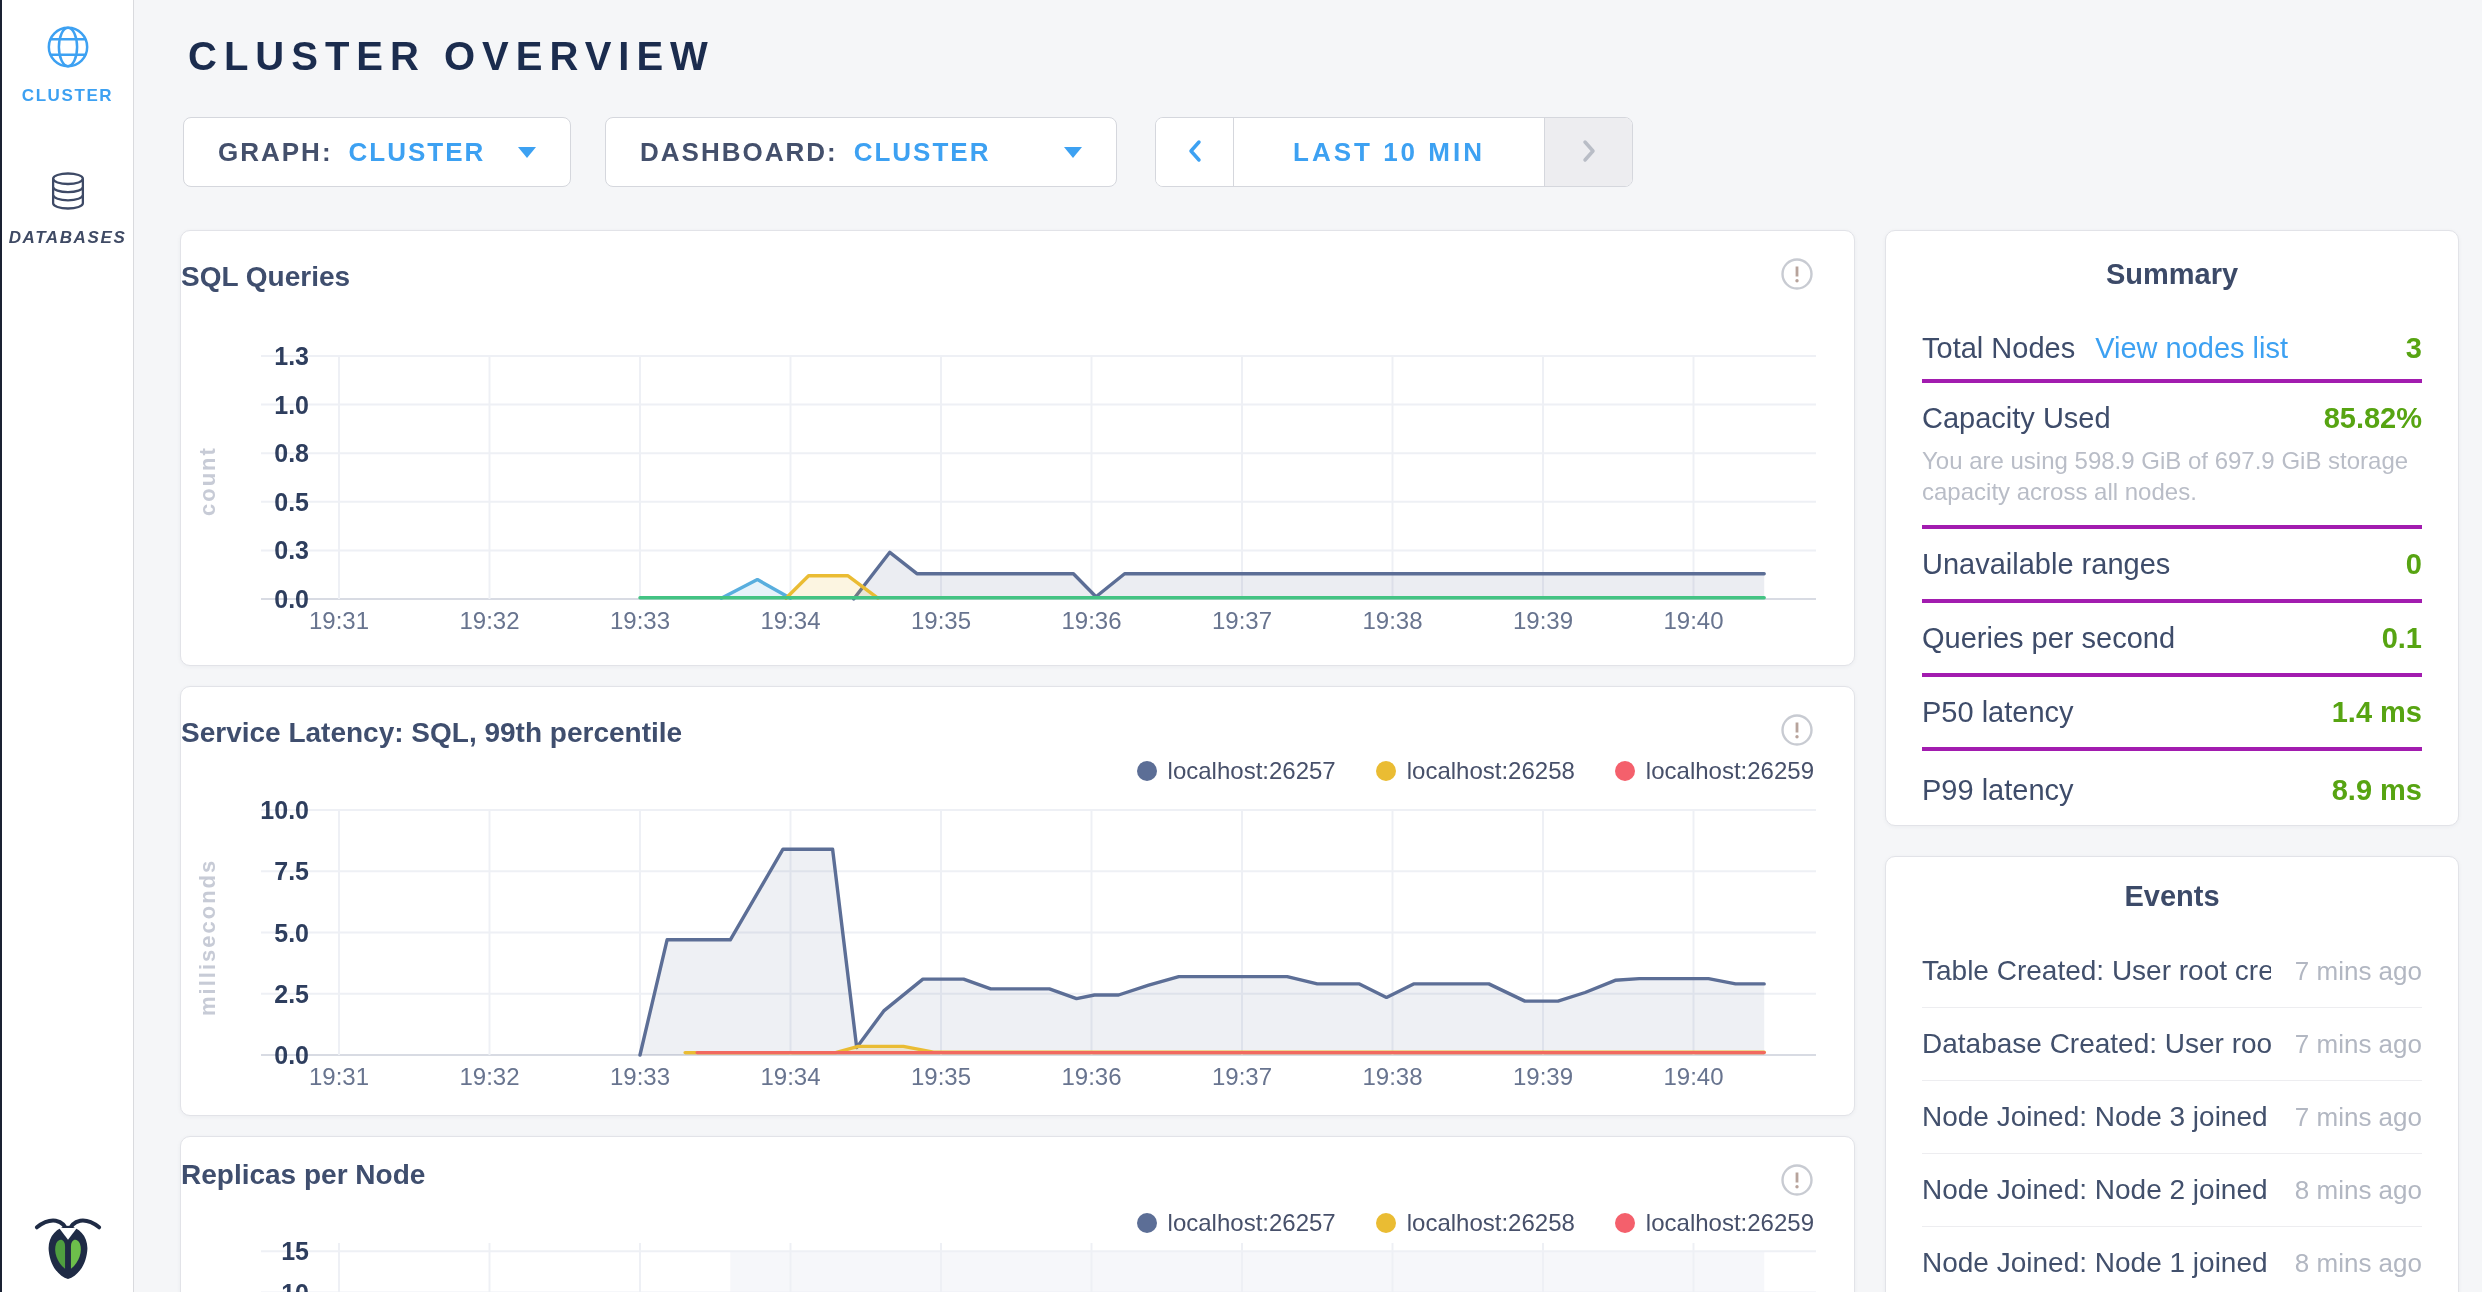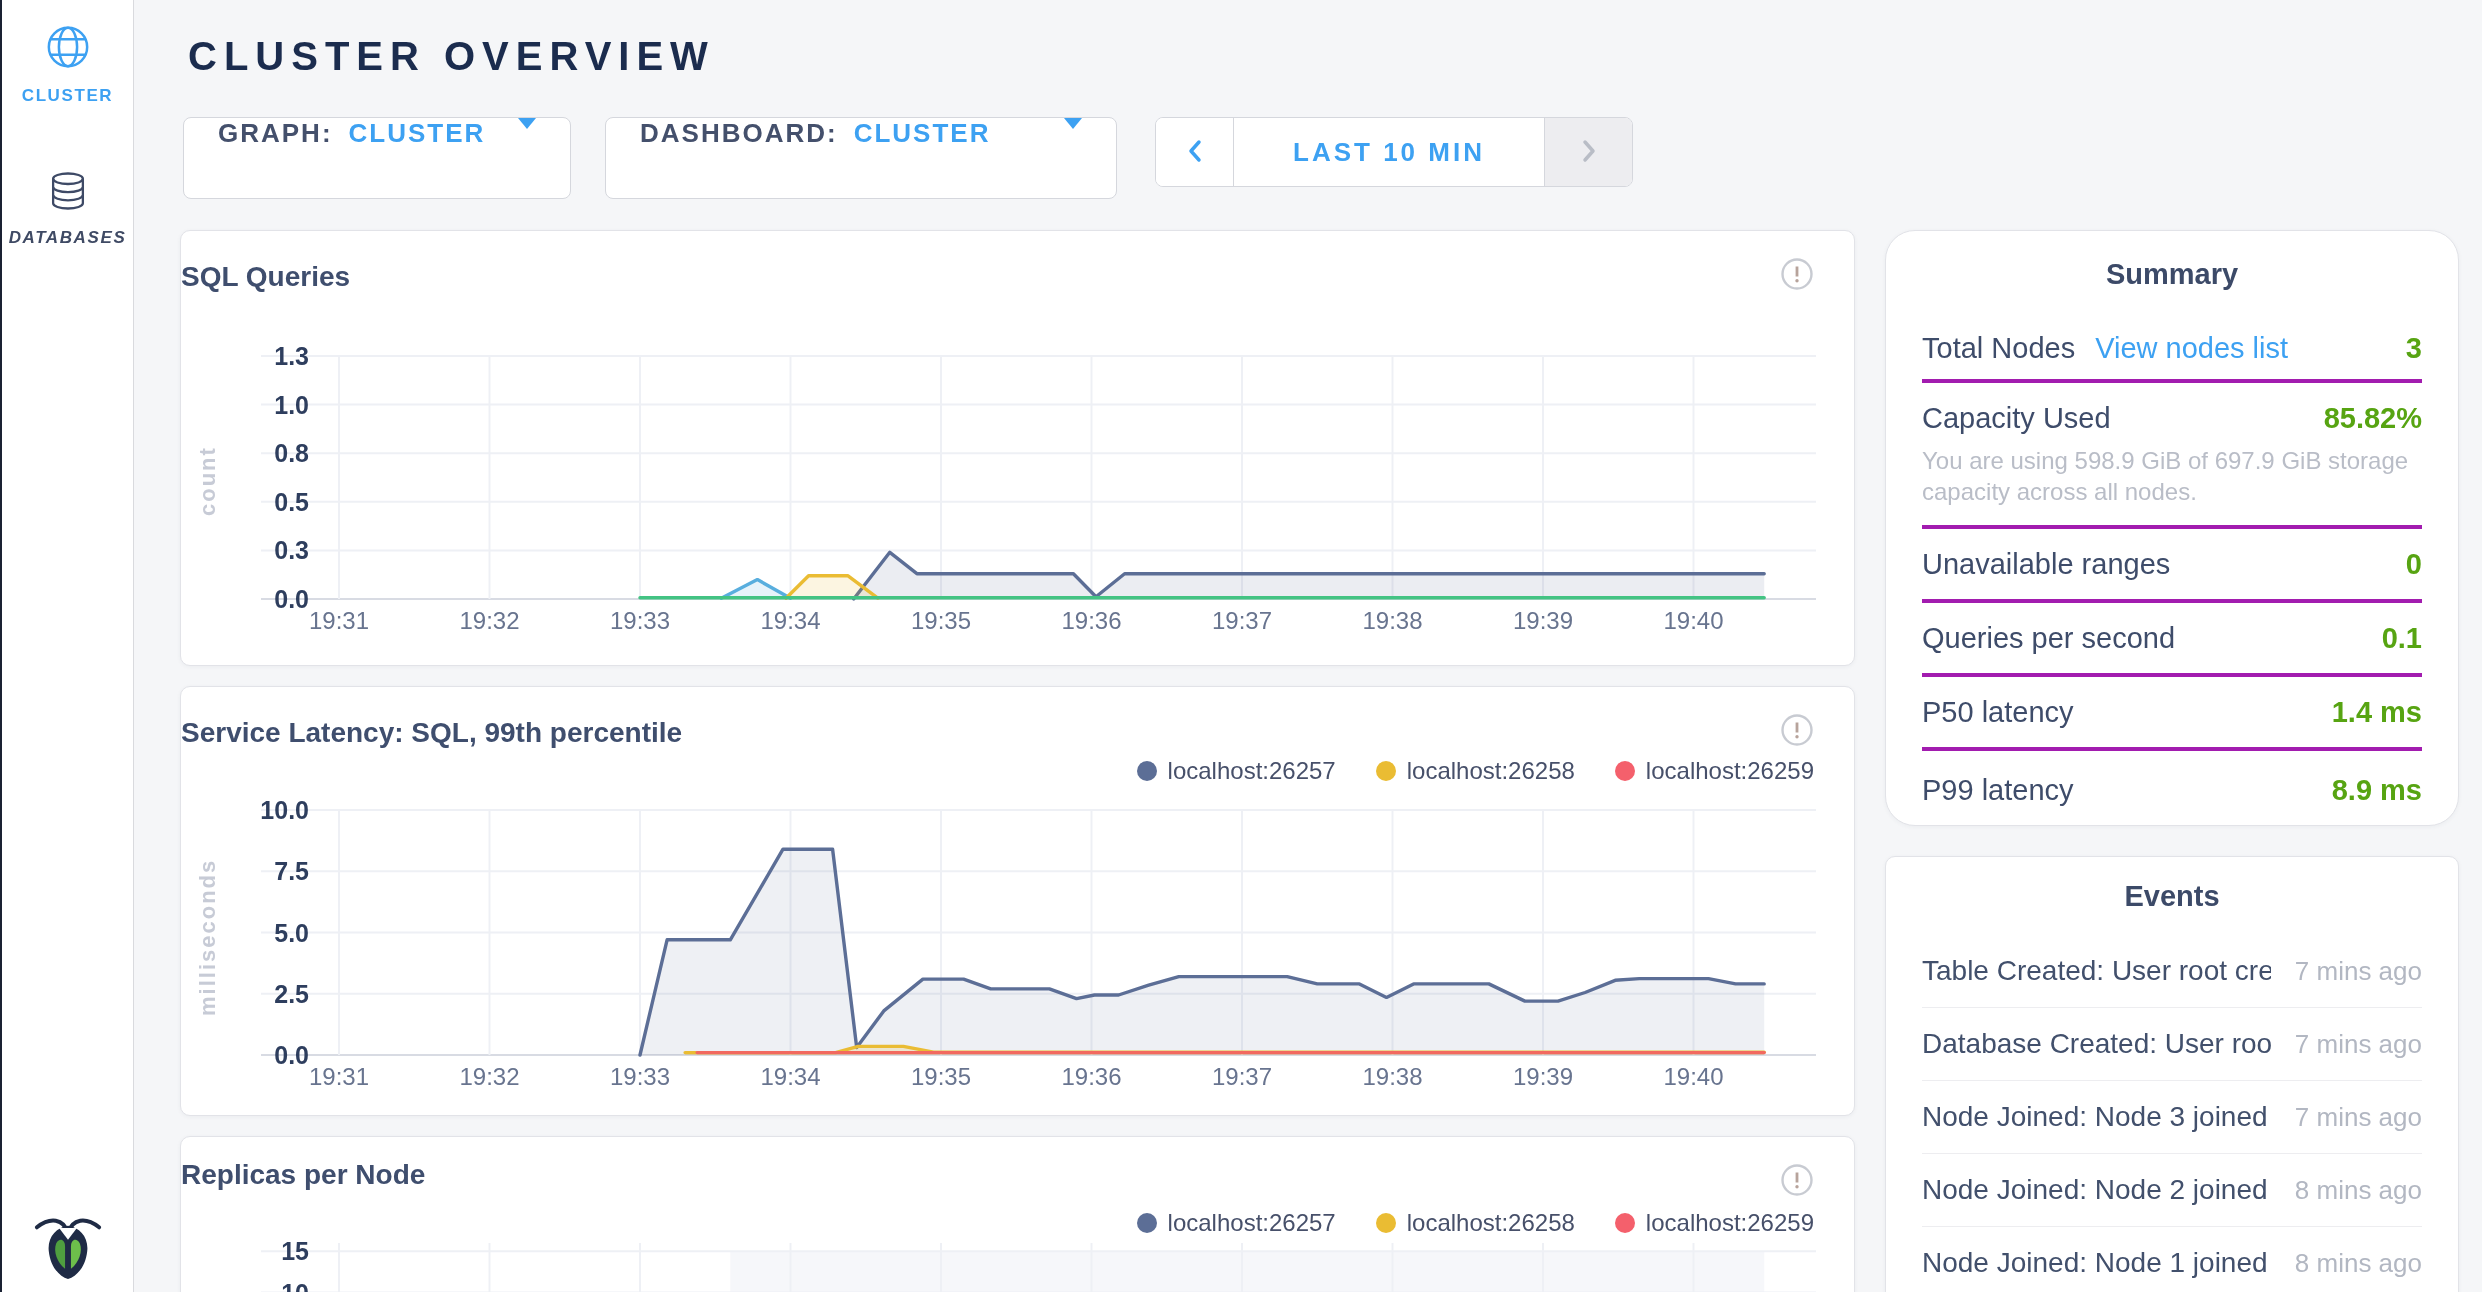--- a/index.html
+++ b/index.html
@@ -14,21 +14,21 @@
             gap:12px;cursor:pointer;}
   #nav-cluster{top:24px;}
   #nav-databases{top:170px;font-style:italic;}
   .nav-label{font-size:17px;font-weight:700;letter-spacing:1.6px;color:#3f4a64;}
   .nav-label.active{color:#3da1f2;}
   .logo{position:absolute;bottom:6px;left:50%;transform:translateX(-50%);cursor:pointer;}
 
   
   .page-title{position:absolute;left:180px;top:26px;margin:8px;font-size:40px;font-weight:700;
               letter-spacing:7px;color:#1b2c4e;}
-  .dd{position:absolute;top:117px;height:82px;display:flex;padding:0 34px;
+  .dd{position:absolute;top:117px;height:70px;display:flex;align-items:center;padding:0 34px;
       background:#fff;border:1px solid #d5d7dd;border-radius:8px;cursor:pointer;box-sizing:border-box;}
   #dd-graph{left:183px;width:388px;}
   #dd-dashboard{left:605px;width:512px;}
   .dd-label{font-size:26px;font-weight:600;letter-spacing:2px;color:#44506c;}
   .dd-value{font-size:26px;font-weight:600;letter-spacing:2px;color:#3da1f2;margin-left:16px;}
   .caret{margin-left:auto;width:0;height:0;border-left:9px solid transparent;
          border-right:9px solid transparent;border-top:11px solid #3da1f2;}
   .time-selector{position:absolute;left:1155px;top:117px;width:478px;height:70px;display:flex;
                  border:1px solid #d5d7dd;border-radius:8px;overflow:hidden;background:#fff;box-sizing:border-box;}
   .ts-seg{border:none;background:#fff;display:flex;align-items:center;justify-content:center;
@@ -36,21 +36,21 @@
   .ts-prev{width:78px;border-right:1px solid #d5d7dd;}
   .ts-range{flex:1;font-size:26px;font-weight:600;letter-spacing:3px;color:#3da1f2;}
   .ts-next{width:88px;border-left:1px solid #d5d7dd;background:#ededf0;}
 
   
   .card{position:absolute;background:#fff;border:1px solid #e2e3e8;border-radius:10px;
         box-shadow:0 1px 4px rgba(40,50,80,0.05);box-sizing:border-box;}
   #card-sql{left:180px;top:230px;width:1675px;height:436px;}
   #card-latency{left:180px;top:686px;width:1675px;height:430px;padding-left:14px;}
   #card-replicas{left:180px;top:1136px;width:1675px;height:400px;}
-  #card-summary{left:1885px;top:230px;width:574px;height:596px;border-radius:30px;}
+  #card-summary{left:1885px;top:230px;width:574px;height:596px;}
   #card-events{left:1885px;top:856px;width:574px;height:520px;}
 
   .chart-title{position:absolute;top:30px;left:0;width:100%;text-align:left;margin:0;
                font-size:28px;font-weight:700;color:#3f4e6e;}
   #card-replicas .chart-title{top:22px;}
   .info-icon{position:absolute;top:26px;right:40px;width:34px;height:34px;cursor:pointer;}
   .legend{position:absolute;top:70px;right:40px;display:flex;gap:40px;align-items:center;}
   #card-replicas .legend{top:72px;}
   .legend-item{display:flex;align-items:center;gap:11px;}
   .legend-dot{width:20px;height:20px;border-radius:50%;}

